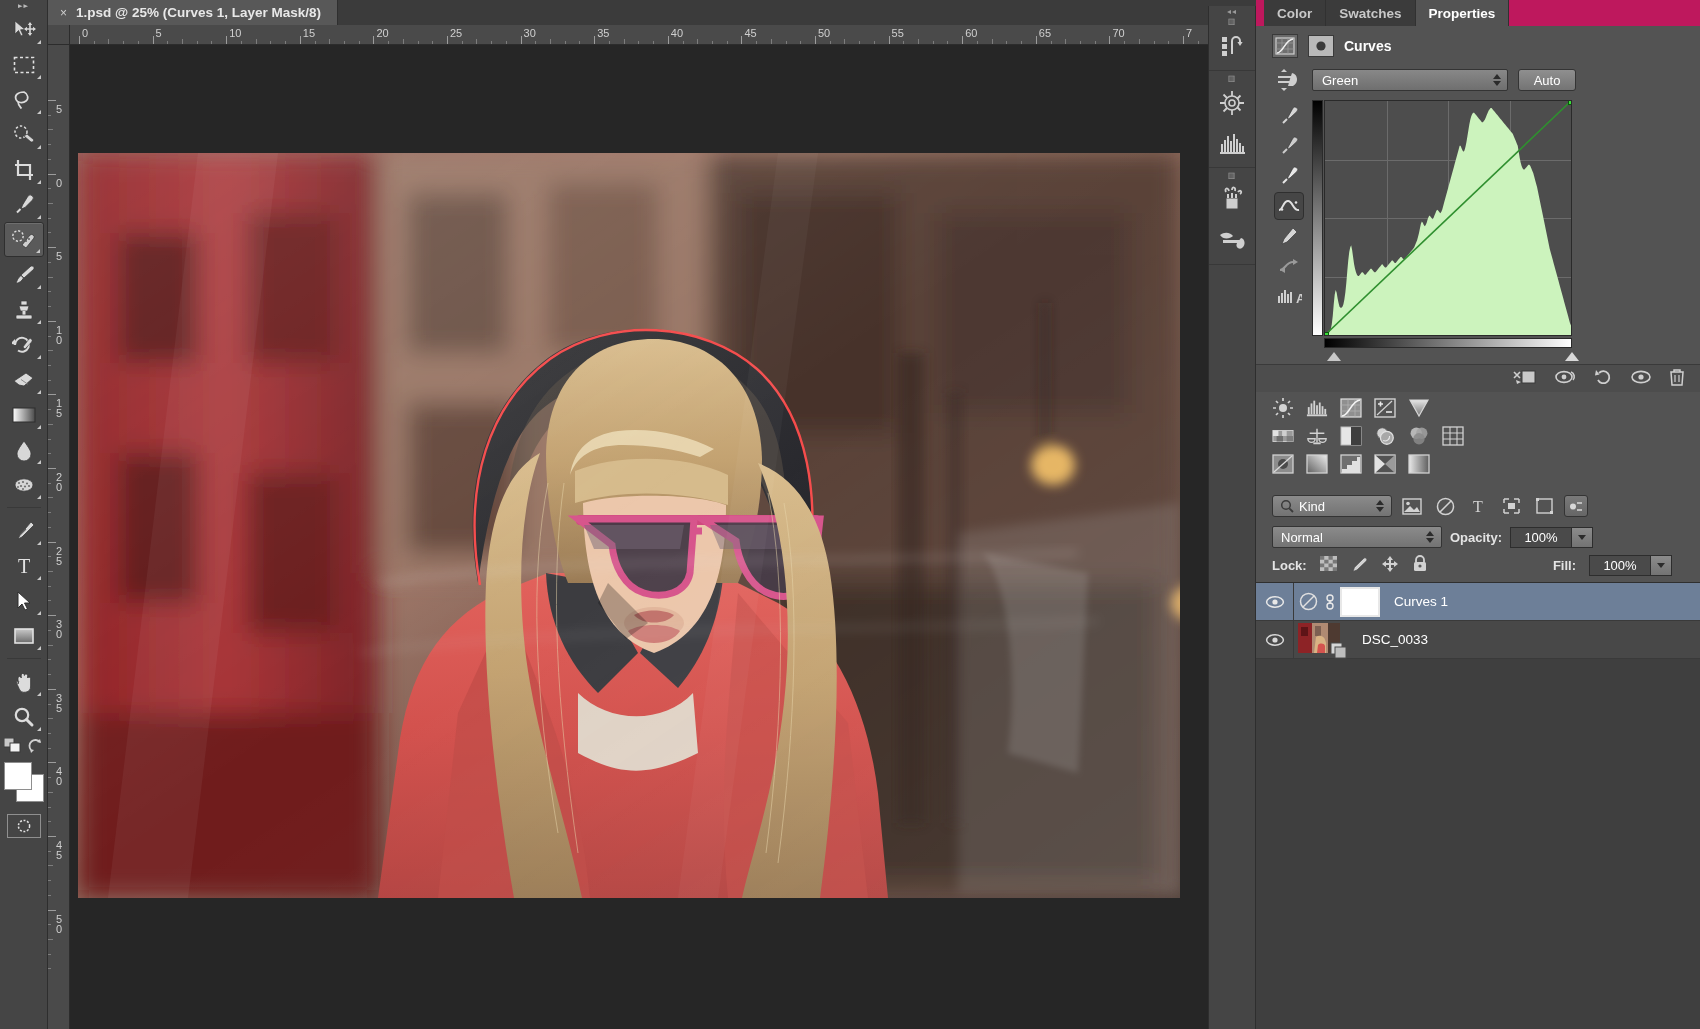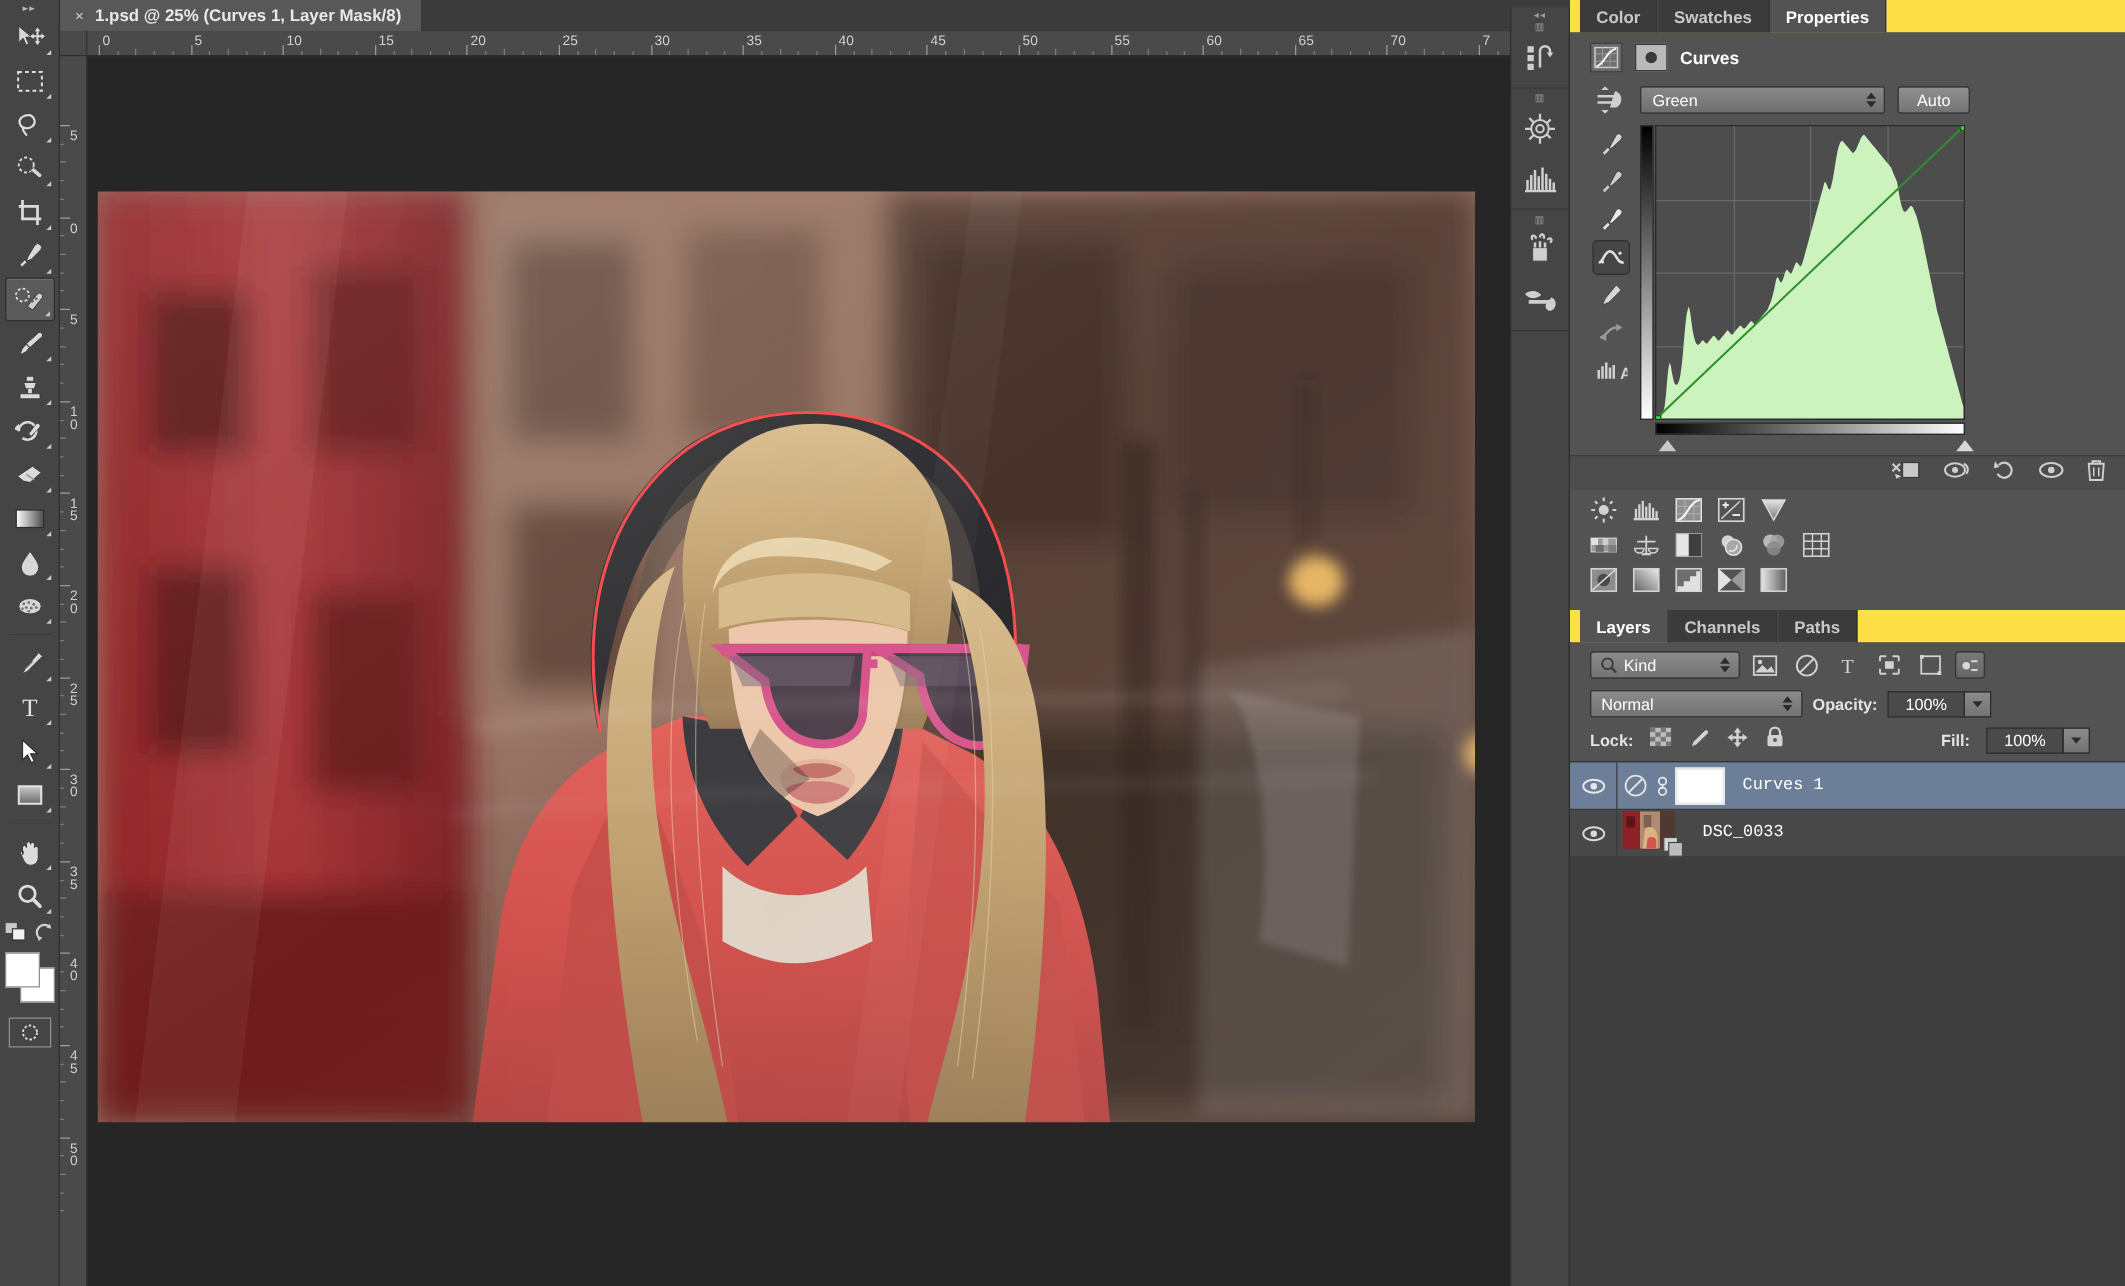--- a/index.html
+++ b/index.html
@@ -60,21 +60,21 @@
   .icondock{
     position:absolute; right:444px; top:6px; width:48px; height:1023px;
     background:#454545; border-left:1px solid #2e2e2e; border-right:1px solid #2e2e2e;
   }
   .dockgrip{ height:10px; display:flex; align-items:center; justify-content:center; color:#9a9a9a; font-size:8px; letter-spacing:1px;}
   .dockgroup{ border-bottom:1px solid #383838; padding-bottom:4px; margin-bottom:2px;}
   .dockbtn{ width:40px; height:40px; margin:0 auto; display:flex; align-items:center; justify-content:center;}
 
   
   .panels{ position:absolute; right:0; top:0; width:444px; height:1029px; background:#3f3f3f;}
-  .tabs{ display:flex; height:26px; background:#fde047; align-items:flex-end; padding-left:8px;}
+  .tabs{ display:flex; height:26px; background:#be185d; align-items:flex-end; padding-left:8px;}
   .ptab{ height:26px; padding:0 13px; display:flex; align-items:center;
     font-size:13.5px; color:#c2c2c2; background:#3b3b3b; border-right:1px solid #313131;}
   .ptab.active{ background:#535353; color:#ffffff; font-weight:bold;}
   .ptab:not(.active){ font-weight:bold; color:#c8c8c8; }
 
   .pbody{ background:#535353; }
   .proph{ display:flex; align-items:center; gap:10px; padding:8px 0 8px 16px; }
   .propicon{ width:26px;height:24px; background:#6a6a6a; border:1px solid #3a3a3a; display:flex;align-items:center;justify-content:center;}
   .propmask{ width:26px;height:22px; background:#b9b9b9; border:1px solid #3a3a3a; display:flex;align-items:center;justify-content:center;}
   .proptitle{ color:#fff; font-size:14px; font-weight:bold;}
@@ -133,21 +133,21 @@
   .numfield{ width:62px;height:21px; background:#4a4a4a; border:1px solid #2d2d2d; color:#fff; font-size:13px;
     display:flex; align-items:center; justify-content:center;}
   .numdrop{ width:22px;height:21px; background:linear-gradient(#8b8b8b,#737373); border:1px solid #2d2d2d;
     display:flex;align-items:center;justify-content:center; margin-left:-1px;}
   .lockrow{ display:flex; align-items:center; gap:13px; padding:4px 12px 6px 16px;}
 
   .layerlist{ border-top:1px solid #2f2f2f; }
   .layerrow{ display:flex; align-items:center; height:38px; border-bottom:1px solid #3a3a3a; background:#484848;}
   .layerrow.selected{ background:#6d7f98; }
   .eyecol{ width:38px; display:flex; align-items:center; justify-content:center; border-right:1px solid #3a3a3a; height:38px;}
-  .lname{ color:#fff; font-size:13.5px;font-family:Liberation Mono, monospace; }
+  .lname{ color:#fff; font-size:13.5px; }
   .maskthumb{ width:40px;height:30px; background:#fff; border:2px solid #e8e8e8; margin-left:2px;}
   .linkicon{ width:16px; display:flex; align-items:center; justify-content:center;}
 </style>
 </head>
 <body>
 
 <div class="app">
 
   <div class="toolbar">
     <div class="tb-grip">
@@ -1039,25 +1039,20 @@
                     <stop offset="1" stop-color="#5d5d5d"></stop>
                   </linearGradient>
                 </defs>
                 <rect x="1" y="1" width="20" height="18" fill="url(#gm)" stroke="#d2d2d2" stroke-width="1.3"></rect>
               </svg>
           </div>
         </div>
       </div>
     </div>
 
-    <div class="tabs">
-      <div class="ptab active">Layers</div>
-      <div class="ptab">Channels</div>
-      <div class="ptab">Paths</div>
-    </div>
     <div class="pbody" style="height:auto;">
 
       <div class="lfilter">
         <div class="kindsel">
           <svg width="14" height="14" viewBox="0 0 14 14">
               <circle cx="6" cy="6" r="4.3" fill="none" stroke="#3a3a3a" stroke-width="1.5"></circle>
               <path d="M9.3 9.3 L13 13" stroke="#3a3a3a" stroke-width="1.8"></path>
             </svg>
           <span>Kind</span>
           <span class="arrows" style="position:absolute;right:7px;top:50%;transform:translateY(-50%);display:flex;flex-direction:column;gap:2px;">

